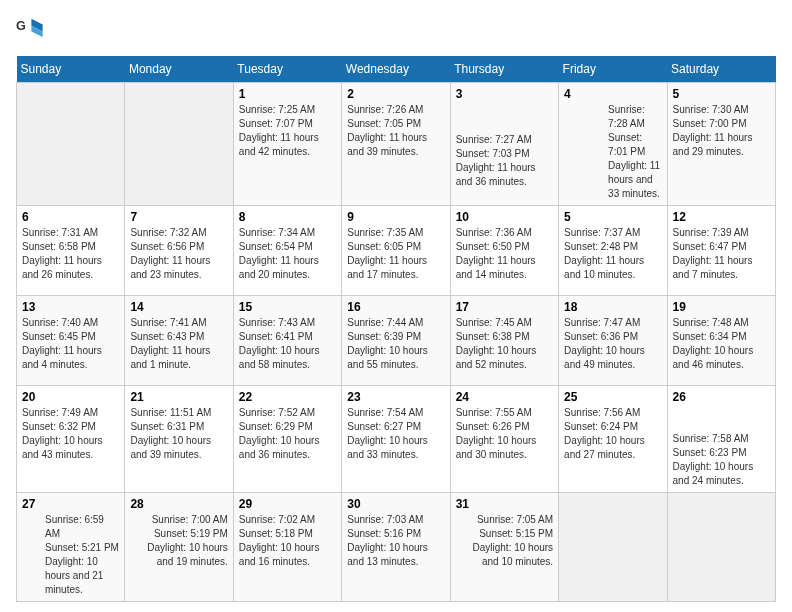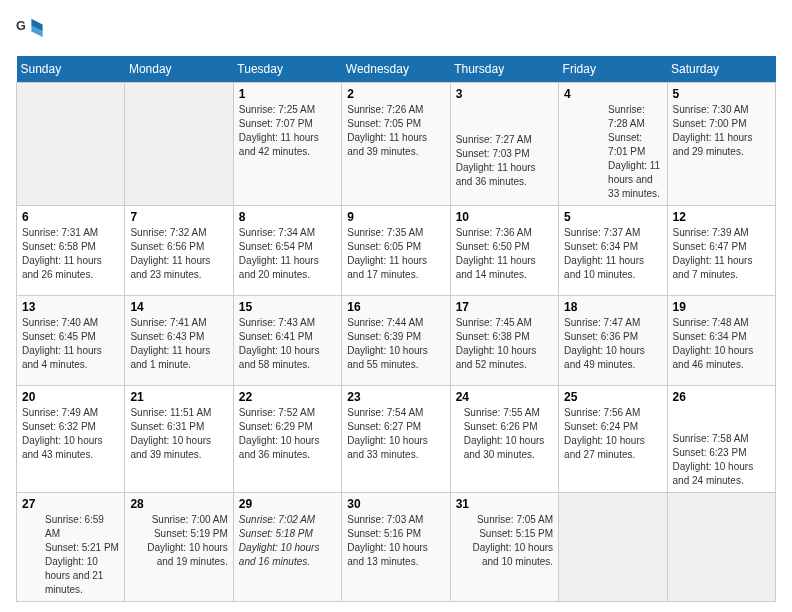--- a/index.html
+++ b/index.html
@@ -183,21 +183,21 @@
         </td>
         <td>
           <span class="day-number">10</span>
           <div class="day-info" style="white-space: pre-line;">Sunrise: 7:36 AM
 Sunset: 6:50 PM
 Daylight: 11 hours and 14 minutes.</div>
         </td>
         <td>
           <span class="day-number">5</span>
           <div class="day-info" style="white-space: pre-line;">Sunrise: 7:37 AM
-Sunset: 6:34 PM
+Sunset: 2:48 PM
 Daylight: 11 hours and 10 minutes.</div>
         </td>
         <td>
           <span class="day-number">12</span>
           <div class="day-info" style="white-space: pre-line;">Sunrise: 7:39 AM
 Sunset: 6:47 PM
 Daylight: 11 hours and 7 minutes.</div>
         </td>
       </tr>
       <tr>
@@ -264,21 +264,21 @@
 Daylight: 10 hours and 36 minutes.</div>
         </td>
         <td>
           <span class="day-number">23</span>
           <div class="day-info" style="white-space: pre-line;">Sunrise: 7:54 AM
 Sunset: 6:27 PM
 Daylight: 10 hours and 33 minutes.</div>
         </td>
         <td>
           <span class="day-number">24</span>
-          <div class="day-info" style="white-space: pre-line; margin-left: 8px;">Sunrise: 7:55 AM
+          <div class="day-info" style="white-space: pre-line;">Sunrise: 7:55 AM
 Sunset: 6:26 PM
 Daylight: 10 hours and 30 minutes.</div>
         </td>
         <td>
           <span class="day-number">25</span>
           <div class="day-info" style="white-space: pre-line;">Sunrise: 7:56 AM
 Sunset: 6:24 PM
 Daylight: 10 hours and 27 minutes.</div>
         </td>
         <td>
@@ -296,21 +296,21 @@
 Daylight: 10 hours and 21 minutes.</div>
         </td>
         <td>
           <span class="day-number">28</span>
           <div class="day-info" style="white-space: pre-line; text-align: right;">Sunrise: 7:00 AM
 Sunset: 5:19 PM
 Daylight: 10 hours and 19 minutes.</div>
         </td>
         <td>
           <span class="day-number">29</span>
-          <div class="day-info" style="white-space: pre-line; font-style: italic;">Sunrise: 7:02 AM
+          <div class="day-info" style="white-space: pre-line;">Sunrise: 7:02 AM
 Sunset: 5:18 PM
 Daylight: 10 hours and 16 minutes.</div>
         </td>
         <td>
           <span class="day-number">30</span>
           <div class="day-info" style="white-space: pre-line;">Sunrise: 7:03 AM
 Sunset: 5:16 PM
 Daylight: 10 hours and 13 minutes.</div>
         </td>
         <td>

